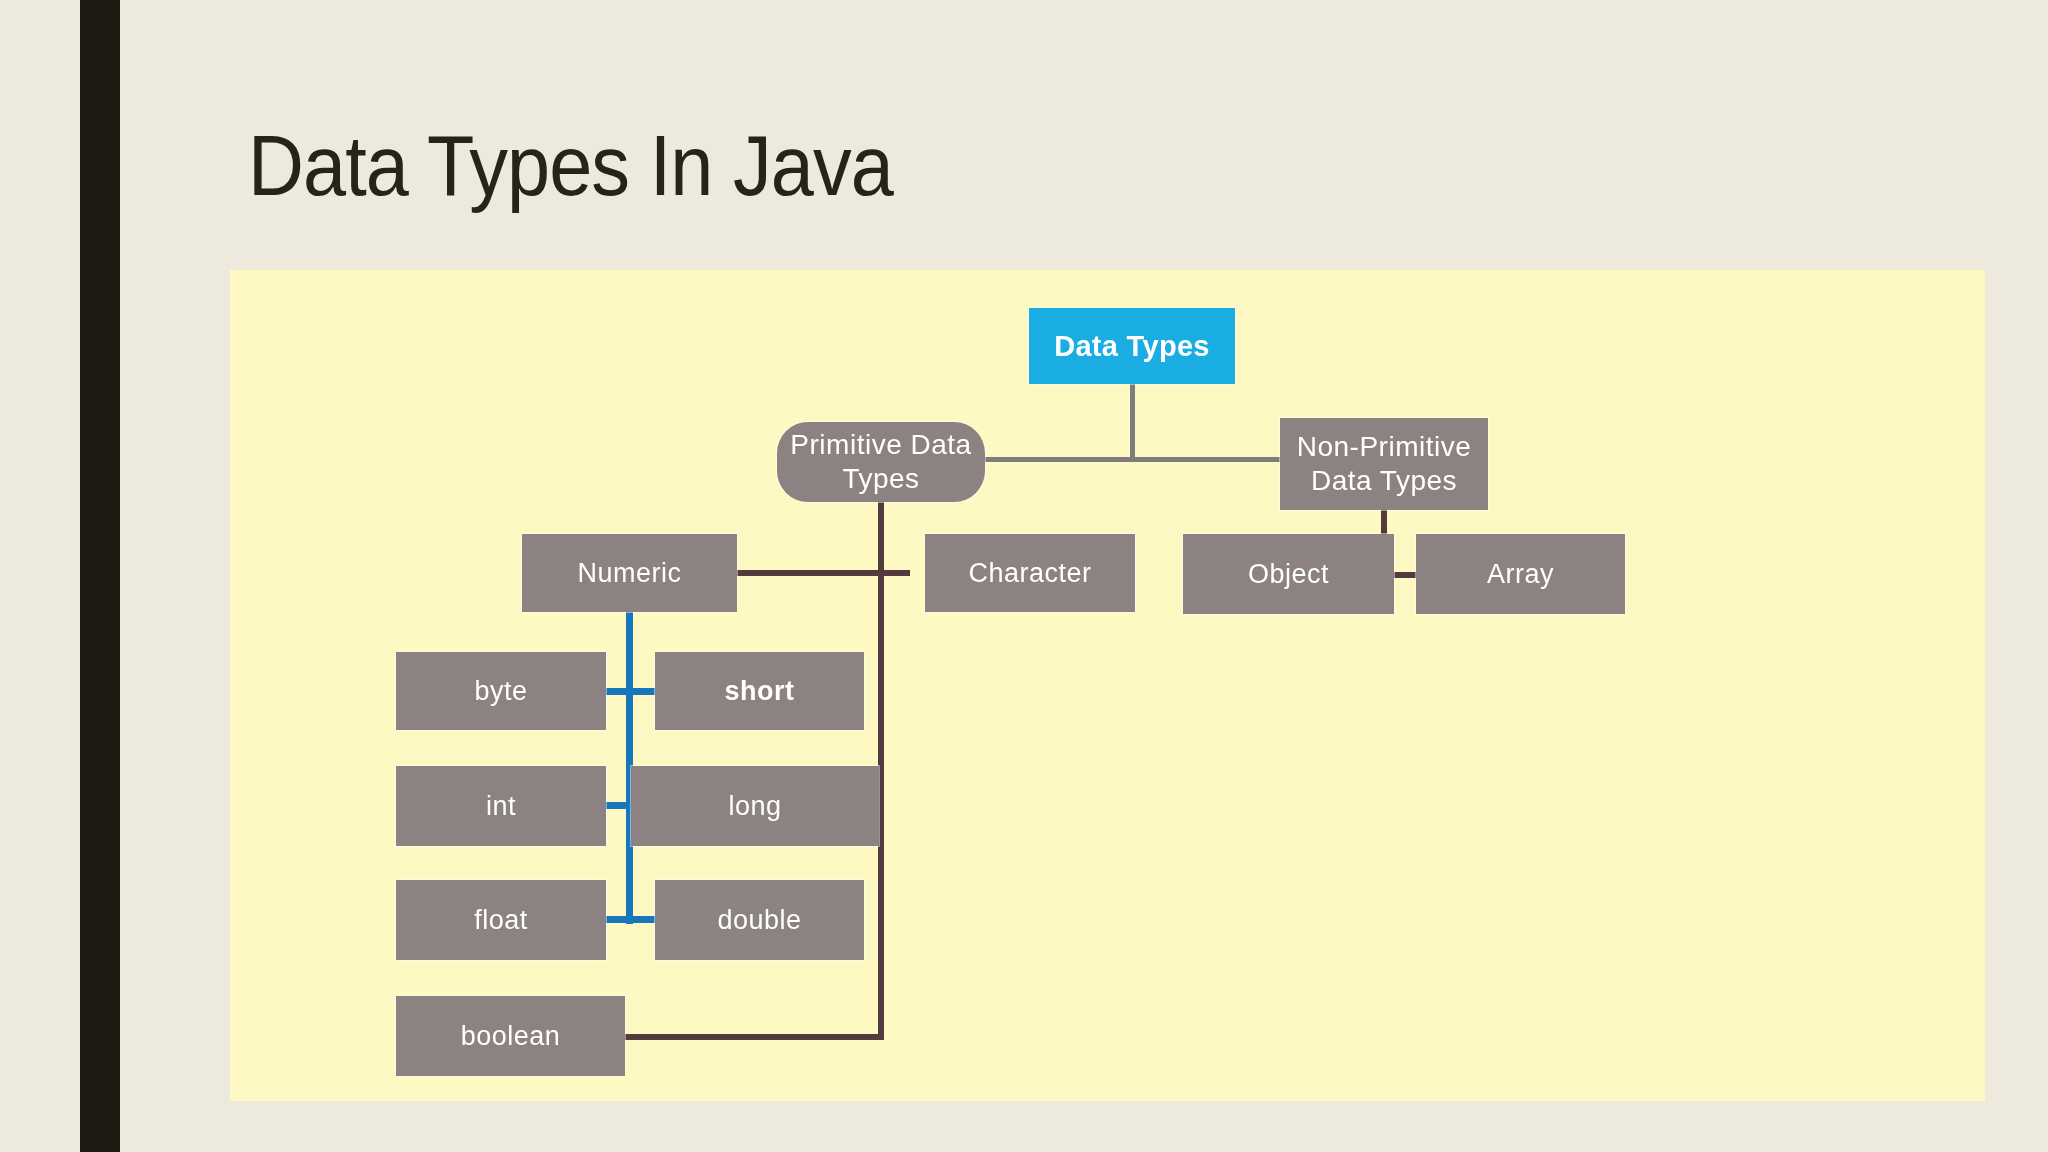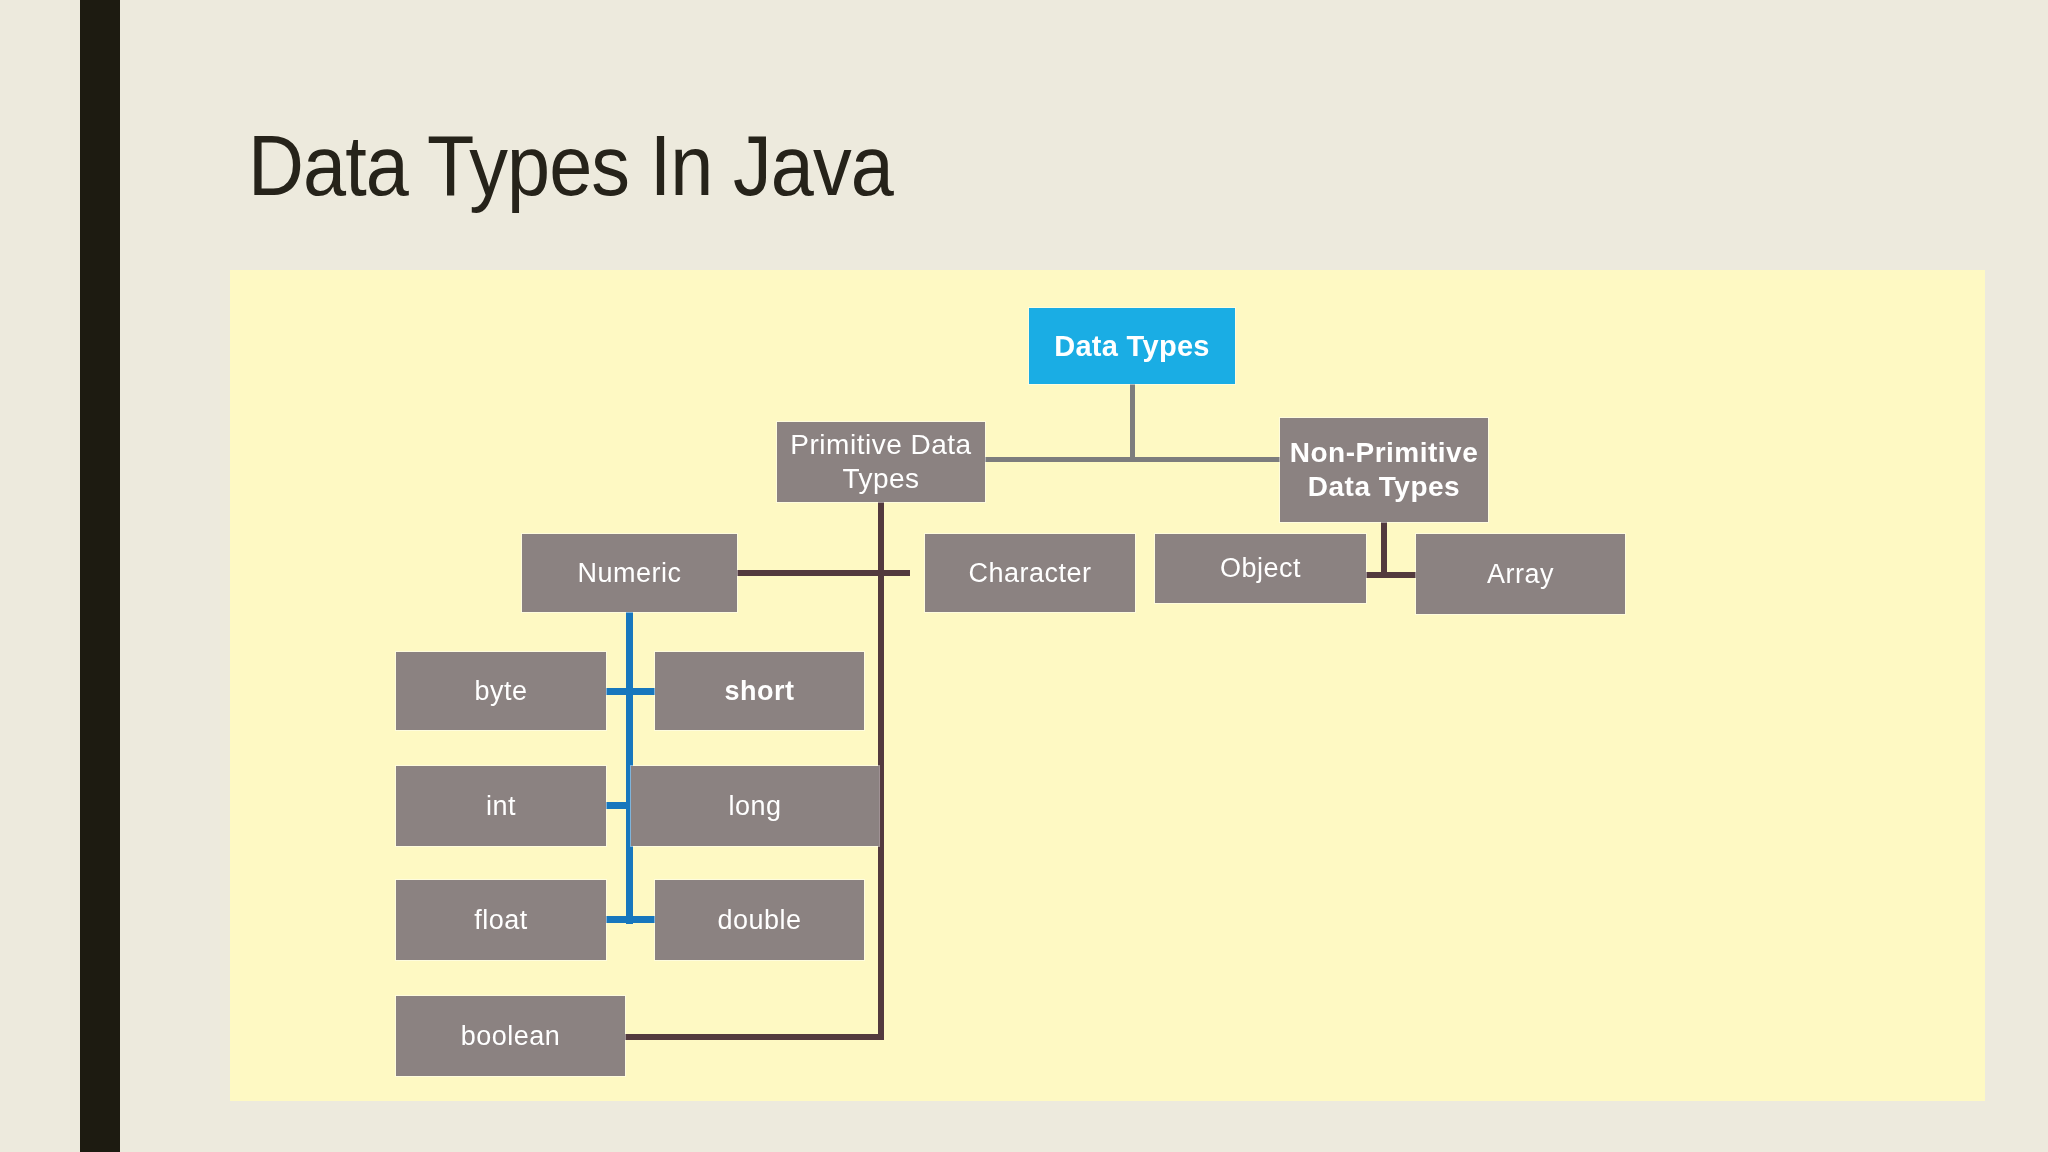--- a/index.html
+++ b/index.html
@@ -60,28 +60,28 @@
     <div class="line maroon" style="left:1151px;top:236px;width:6px;height:72px;"></div>
     <div class="line maroon" style="left:1136px;top:302px;width:50px;height:6px;"></div>
 
     <div class="line blue" style="left:396px;top:342px;width:7px;height:312px;"></div>
     <div class="line blue" style="left:376px;top:418px;width:49px;height:7px;"></div>
     <div class="line blue" style="left:376px;top:532px;width:49px;height:7px;"></div>
     <div class="line blue" style="left:376px;top:646px;width:49px;height:7px;"></div>
 
     <div class="node root" style="left:799px;top:38px;width:206px;height:76px;">Data Types</div>
 
-    <div class="node twoline" style="left:547px;top:152px;width:208px;height:80px;">Primitive Data
+    <div class="node twoline" style="left:547px;top:152px;width:208px;height:80px;border-radius:31px;">Primitive Data
 Types</div>
-    <div class="node twoline" style="left:1050px;top:148px;width:208px;height:104px;font-weight:bold;">Non-Primitive
+    <div class="node twoline" style="left:1050px;top:148px;width:208px;height:92px;">Non-Primitive
 Data Types</div>
 
     <div class="node" style="left:292px;top:264px;width:215px;height:78px;">Numeric</div>
     <div class="node" style="left:695px;top:264px;width:210px;height:78px;">Character</div>
-    <div class="node" style="left:925px;top:264px;width:211px;height:69px;">Object</div>
+    <div class="node" style="left:953px;top:264px;width:211px;height:80px;">Object</div>
     <div class="node" style="left:1186px;top:264px;width:209px;height:80px;">Array</div>
 
     <div class="node" style="left:166px;top:382px;width:210px;height:78px;">byte</div>
     <div class="node" style="left:425px;top:382px;width:209px;height:78px;font-weight:bold;">short</div>
 
     <div class="node" style="left:166px;top:496px;width:210px;height:80px;">int</div>
     <div class="node" style="left:401px;top:496px;width:248px;height:80px;">long</div>
 
     <div class="node" style="left:166px;top:610px;width:210px;height:80px;">float</div>
     <div class="node" style="left:425px;top:610px;width:209px;height:80px;">double</div>

